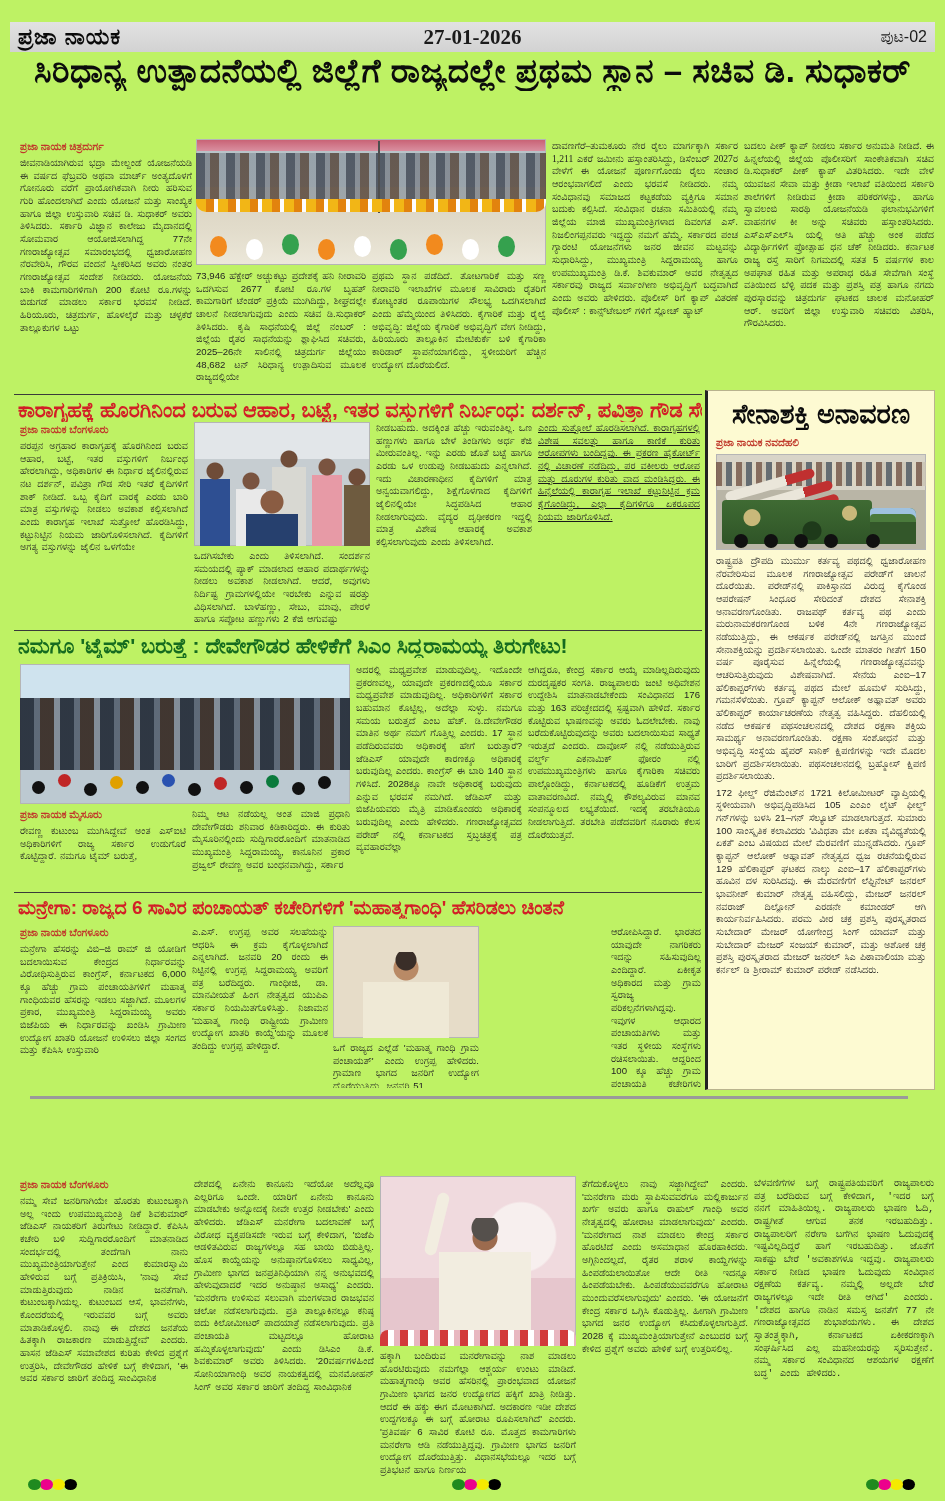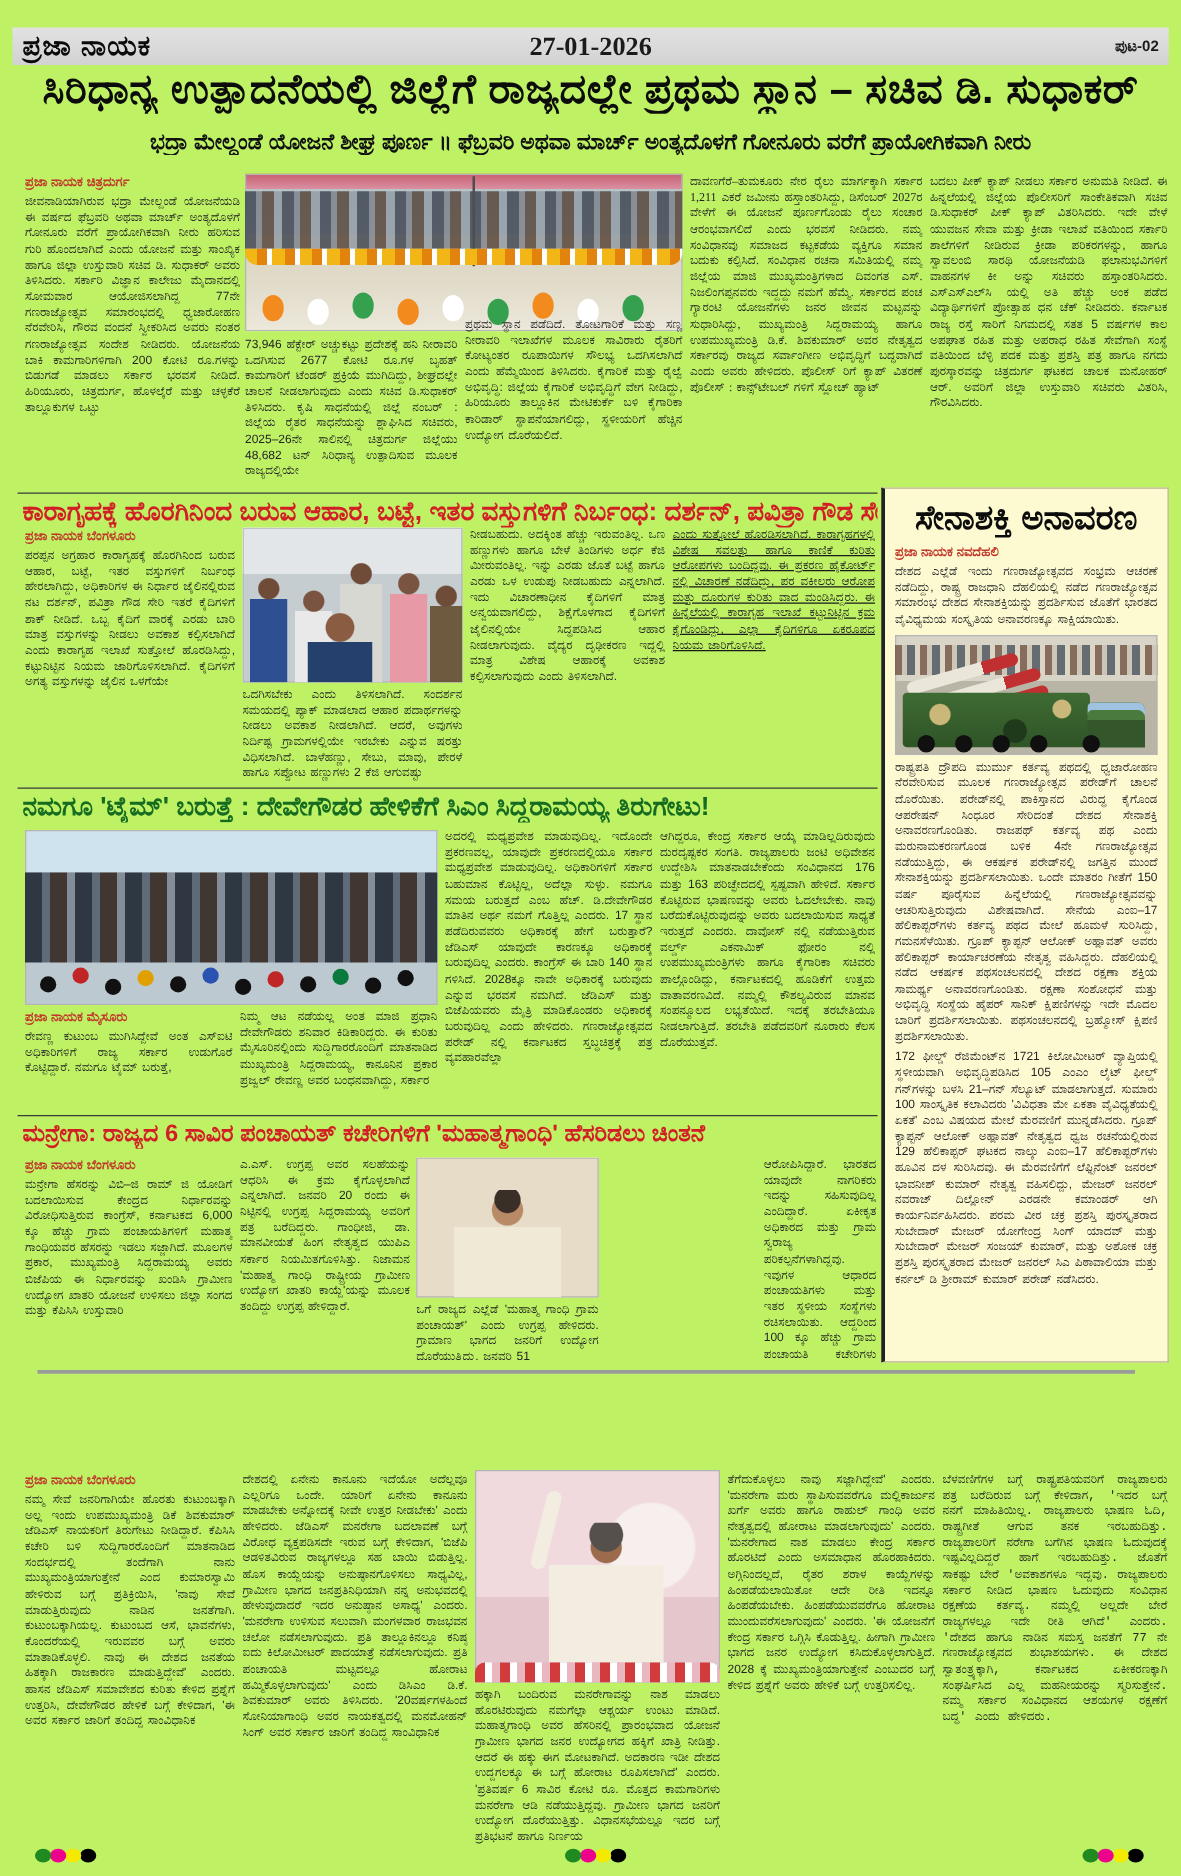--- a/index.html
+++ b/index.html
@@ -4,21 +4,21 @@
 <style>
   html,body{margin:0;padding:0;background:#888;}
   #page{position:relative;width:945px;height:1501px;background:#bef264;margin:0 auto;
         font-family:"Liberation Sans","DejaVu Sans",sans-serif;color:#1b1b1b;overflow:hidden;}
   
   .hdrbar{position:absolute;left:10px;top:22px;width:925px;height:30px;
           background:linear-gradient(180deg,#e2e2e2,#d2d2d2);display:flex;align-items:center;}
   .paper{font-size:22px;font-weight:bold;color:#0a0a0a;padding-left:8px;letter-spacing:1px;}
   .date{position:absolute;left:0;width:100%;text-align:center;font-family:"Liberation Serif","DejaVu Serif",serif;
         font-size:21px;font-weight:bold;}
-  .pgno{position:absolute;right:8px;font-size:12px;font-weight:bold;margin-left:28px;}
+  .pgno{position:absolute;right:8px;font-size:16px;font-weight:normal;margin-left:28px;}
   .mainhead{position:absolute;left:10px;top:52px;width:925px;text-align:center;
             font-size:33px;font-weight:bold;color:#0c0c0c;letter-spacing:.5px;white-space:nowrap;overflow:hidden;}
   .subhead{position:absolute;left:10px;top:103px;width:925px;text-align:center;
            font-size:17.5px;font-weight:bold;color:#111;white-space:nowrap;overflow:hidden;}
   
   .col{position:absolute;overflow:hidden;}
   .body{font-size:9.6px;line-height:1.32;text-align:justify;color:#232323;word-spacing:1px;}
   .byline{font-size:10.5px;font-weight:bold;color:#c0392b;margin:0 0 4px 0;}
   .rule{position:absolute;height:1px;background:#3a3a3a;}
   .headred{position:absolute;font-weight:bold;color:#d21f26;white-space:nowrap;overflow:hidden;}
@@ -92,36 +92,35 @@
 <body>
 
 <div id="page">
 
   <div class="hdrbar">
     <span class="paper">ಪ್ರಜಾ ನಾಯಕ</span>
     <span class="date">27-01-2026</span>
     <span class="pgno">ಪುಟ-02</span>
   </div>
   <div class="mainhead">ಸಿರಿಧಾನ್ಯ ಉತ್ಪಾದನೆಯಲ್ಲಿ ಜಿಲ್ಲೆಗೆ ರಾಜ್ಯದಲ್ಲೇ ಪ್ರಥಮ ಸ್ಥಾನ – ಸಚಿವ ಡಿ. ಸುಧಾಕರ್</div>
-  <div class="subhead">ಭದ್ರಾ ಮೇಲ್ದಂಡೆ ಯೋಜನೆ ಶೀಘ್ರ ಪೂರ್ಣ ॥ ಫೆಬ್ರವರಿ ಅಥವಾ ಮಾರ್ಚ್ ಅಂತ್ಯದೊಳಗೆ ಗೋನೂರು ವರೆಗೆ ಪ್ರಾಯೋಗಿಕವಾಗಿ ನೀರು</div>
 
   <div class="col" style="left:20px;top:140px;width:172px;height:252px;">
     <div class="byline">ಪ್ರಜಾ ನಾಯಕ ಚಿತ್ರದುರ್ಗ</div>
     <div class="body">ಜೀವನಾಡಿಯಾಗಿರುವ ಭದ್ರಾ ಮೇಲ್ದಂಡೆ ಯೋಜನೆಯಡಿ ಈ ವರ್ಷದ ಫೆಬ್ರವರಿ ಅಥವಾ ಮಾರ್ಚ್ ಅಂತ್ಯದೊಳಗೆ ಗೋನೂರು ವರೆಗೆ ಪ್ರಾಯೋಗಿಕವಾಗಿ ನೀರು ಹರಿಸುವ ಗುರಿ ಹೊಂದಲಾಗಿದೆ ಎಂದು ಯೋಜನೆ ಮತ್ತು ಸಾಂಖ್ಯಿಕ ಹಾಗೂ ಜಿಲ್ಲಾ ಉಸ್ತುವಾರಿ ಸಚಿವ ಡಿ. ಸುಧಾಕರ್ ಅವರು ತಿಳಿಸಿದರು. ಸರ್ಕಾರಿ ವಿಜ್ಞಾನ ಕಾಲೇಜು ಮೈದಾನದಲ್ಲಿ ಸೋಮವಾರ ಆಯೋಜಿಸಲಾಗಿದ್ದ 77ನೇ ಗಣರಾಜ್ಯೋತ್ಸವ ಸಮಾರಂಭದಲ್ಲಿ ಧ್ವಜಾರೋಹಣ ನೆರವೇರಿಸಿ, ಗೌರವ ವಂದನೆ ಸ್ವೀಕರಿಸಿದ ಅವರು ನಂತರ ಗಣರಾಜ್ಯೋತ್ಸವ ಸಂದೇಶ ನೀಡಿದರು. ಯೋಜನೆಯ ಬಾಕಿ ಕಾಮಗಾರಿಗಳಿಗಾಗಿ 200 ಕೋಟಿ ರೂ.ಗಳನ್ನು ಬಿಡುಗಡೆ ಮಾಡಲು ಸರ್ಕಾರ ಭರವಸೆ ನೀಡಿದೆ. ಹಿರಿಯೂರು, ಚಿತ್ರದುರ್ಗ, ಹೊಳಲ್ಕೆರೆ ಮತ್ತು ಚಳ್ಳಕೆರೆ ತಾಲ್ಲೂಕುಗಳ ಒಟ್ಟು</div>
   </div>
   <div class="photo ph-lead" style="left:196px;top:139px;width:350px;height:126px;">
     <span class="ph-crowd"></span>
     <span class="ph-pole"></span>
     <span class="ph-garland"></span>
     <span class="ph-balloons"></span>
   </div>
   <div class="col" style="left:196px;top:270px;width:170px;height:122px;">
     <div class="body">73,946 ಹೆಕ್ಟೇರ್ ಅಚ್ಚುಕಟ್ಟು ಪ್ರದೇಶಕ್ಕೆ ಹನಿ ನೀರಾವರಿ ಒದಗಿಸುವ 2677 ಕೋಟಿ ರೂ.ಗಳ ಬೃಹತ್ ಕಾಮಗಾರಿಗೆ ಟೆಂಡರ್ ಪ್ರಕ್ರಿಯೆ ಮುಗಿದಿದ್ದು, ಶೀಘ್ರದಲ್ಲೇ ಚಾಲನೆ ನೀಡಲಾಗುವುದು ಎಂದು ಸಚಿವ ಡಿ.ಸುಧಾಕರ್ ತಿಳಿಸಿದರು. ಕೃಷಿ ಸಾಧನೆಯಲ್ಲಿ ಜಿಲ್ಲೆ ನಂಬರ್ : ಜಿಲ್ಲೆಯ ರೈತರ ಸಾಧನೆಯನ್ನು ಶ್ಲಾಘಿಸಿದ ಸಚಿವರು, 2025–26ನೇ ಸಾಲಿನಲ್ಲಿ ಚಿತ್ರದುರ್ಗ ಜಿಲ್ಲೆಯು 48,682 ಟನ್ ಸಿರಿಧಾನ್ಯ ಉತ್ಪಾದಿಸುವ ಮೂಲಕ ರಾಜ್ಯದಲ್ಲಿಯೇ</div>
   </div>
-  <div class="col" style="left:372px;top:254px;width:174px;height:122px;">
+  <div class="col" style="left:372px;top:270px;width:174px;height:122px;">
     <div class="body">ಪ್ರಥಮ ಸ್ಥಾನ ಪಡೆದಿದೆ. ತೋಟಗಾರಿಕೆ ಮತ್ತು ಸಣ್ಣ ನೀರಾವರಿ ಇಲಾಖೆಗಳ ಮೂಲಕ ಸಾವಿರಾರು ರೈತರಿಗೆ ಕೋಟ್ಯಂತರ ರೂಪಾಯಿಗಳ ಸೌಲಭ್ಯ ಒದಗಿಸಲಾಗಿದೆ ಎಂದು ಹೆಮ್ಮೆಯಿಂದ ತಿಳಿಸಿದರು. ಕೈಗಾರಿಕೆ ಮತ್ತು ರೈಲ್ವೆ ಅಭಿವೃದ್ಧಿ: ಜಿಲ್ಲೆಯ ಕೈಗಾರಿಕೆ ಅಭಿವೃದ್ಧಿಗೆ ವೇಗ ನೀಡಿದ್ದು, ಹಿರಿಯೂರು ತಾಲ್ಲೂಕಿನ ಮೇಟಿಕುರ್ಕೆ ಬಳಿ ಕೈಗಾರಿಕಾ ಕಾರಿಡಾರ್ ಸ್ಥಾಪನೆಯಾಗಲಿದ್ದು, ಸ್ಥಳೀಯರಿಗೆ ಹೆಚ್ಚಿನ ಉದ್ಯೋಗ ದೊರೆಯಲಿದೆ.</div>
   </div>
   <div class="col" style="left:552px;top:140px;width:186px;height:252px;font-family:Liberation Serif, serif;">
     <div class="body">ದಾವಣಗೆರೆ–ತುಮಕೂರು ನೇರ ರೈಲು ಮಾರ್ಗಕ್ಕಾಗಿ ಸರ್ಕಾರ 1,211 ಎಕರೆ ಜಮೀನು ಹಸ್ತಾಂತರಿಸಿದ್ದು, ಡಿಸೆಂಬರ್ 2027ರ ವೇಳೆಗೆ ಈ ಯೋಜನೆ ಪೂರ್ಣಗೊಂಡು ರೈಲು ಸಂಚಾರ ಆರಂಭವಾಗಲಿದೆ ಎಂದು ಭರವಸೆ ನೀಡಿದರು. ನಮ್ಮ ಸಂವಿಧಾನವು ಸಮಾಜದ ಕಟ್ಟಕಡೆಯ ವ್ಯಕ್ತಿಗೂ ಸಮಾನ ಬದುಕು ಕಲ್ಪಿಸಿದೆ. ಸಂವಿಧಾನ ರಚನಾ ಸಮಿತಿಯಲ್ಲಿ ನಮ್ಮ ಜಿಲ್ಲೆಯ ಮಾಜಿ ಮುಖ್ಯಮಂತ್ರಿಗಳಾದ ದಿವಂಗತ ಎಸ್. ನಿಜಲಿಂಗಪ್ಪನವರು ಇದ್ದದ್ದು ನಮಗೆ ಹೆಮ್ಮೆ. ಸರ್ಕಾರದ ಪಂಚ ಗ್ಯಾರಂಟಿ ಯೋಜನೆಗಳು ಜನರ ಜೀವನ ಮಟ್ಟವನ್ನು ಸುಧಾರಿಸಿದ್ದು, ಮುಖ್ಯಮಂತ್ರಿ ಸಿದ್ದರಾಮಯ್ಯ ಹಾಗೂ ಉಪಮುಖ್ಯಮಂತ್ರಿ ಡಿ.ಕೆ. ಶಿವಕುಮಾರ್ ಅವರ ನೇತೃತ್ವದ ಸರ್ಕಾರವು ರಾಜ್ಯದ ಸರ್ವಾಂಗೀಣ ಅಭಿವೃದ್ಧಿಗೆ ಬದ್ಧವಾಗಿದೆ ಎಂದು ಅವರು ಹೇಳಿದರು. ಪೊಲೀಸ್ ರಿಗೆ ಕ್ಯಾಪ್ ವಿತರಣೆ ಪೊಲೀಸ್ : ಕಾನ್ಸ್‌ಟೇಬಲ್ ಗಳಿಗೆ ಸ್ಲೋಚ್ ಹ್ಯಾಟ್</div>
   </div>
   <div class="col" style="left:744px;top:140px;width:190px;height:252px;">
     <div class="body">ಬದಲು ಪೀಕ್ ಕ್ಯಾಪ್ ನೀಡಲು ಸರ್ಕಾರ ಅನುಮತಿ ನೀಡಿದೆ. ಈ ಹಿನ್ನಲೆಯಲ್ಲಿ ಜಿಲ್ಲೆಯ ಪೊಲೀಸರಿಗೆ ಸಾಂಕೇತಿಕವಾಗಿ ಸಚಿವ ಡಿ.ಸುಧಾಕರ್ ಪೀಕ್ ಕ್ಯಾಪ್ ವಿತರಿಸಿದರು. ಇದೇ ವೇಳೆ ಯುವಜನ ಸೇವಾ ಮತ್ತು ಕ್ರೀಡಾ ಇಲಾಖೆ ವತಿಯಿಂದ ಸರ್ಕಾರಿ ಶಾಲೆಗಳಿಗೆ ನೀಡಿರುವ ಕ್ರೀಡಾ ಪರಿಕರಗಳನ್ನು, ಹಾಗೂ ಸ್ವಾವಲಂಬಿ ಸಾರಥಿ ಯೋಜನೆಯಡಿ ಫಲಾನುಭವಿಗಳಿಗೆ ವಾಹನಗಳ ಕೀ ಅನ್ನು ಸಚಿವರು ಹಸ್ತಾಂತರಿಸಿದರು. ಎಸ್‌ಎಸ್‌ಎಲ್‌ಸಿ ಯಲ್ಲಿ ಅತಿ ಹೆಚ್ಚು ಅಂಕ ಪಡೆದ ವಿದ್ಯಾರ್ಥಿಗಳಿಗೆ ಪ್ರೋತ್ಸಾಹ ಧನ ಚೆಕ್ ನೀಡಿದರು. ಕರ್ನಾಟಕ ರಾಜ್ಯ ರಸ್ತೆ ಸಾರಿಗೆ ನಿಗಮದಲ್ಲಿ ಸತತ 5 ವರ್ಷಗಳ ಕಾಲ ಅಪಘಾತ ರಹಿತ ಮತ್ತು ಅಪರಾಧ ರಹಿತ ಸೇವೆಗಾಗಿ ಸಂಸ್ಥೆ ವತಿಯಿಂದ ಬೆಳ್ಳಿ ಪದಕ ಮತ್ತು ಪ್ರಶಸ್ತಿ ಪತ್ರ ಹಾಗೂ ನಗದು ಪುರಸ್ಕಾರವನ್ನು ಚಿತ್ರದುರ್ಗ ಘಟಕದ ಚಾಲಕ ಮನೋಹರ್ ಆರ್. ಅವರಿಗೆ ಜಿಲ್ಲಾ ಉಸ್ತುವಾರಿ ಸಚಿವರು ವಿತರಿಸಿ, ಗೌರವಿಸಿದರು.</div>
   </div>
 
   <div class="rule" style="left:14px;top:394px;width:688px;"></div>
@@ -144,21 +143,20 @@
   <div class="col" style="left:376px;top:422px;width:156px;height:206px;">
     <div class="body">ನೀಡಬಹುದು. ಅದಕ್ಕಿಂತ ಹೆಚ್ಚು ಇರುವಂತಿಲ್ಲ. ಒಣ ಹಣ್ಣುಗಳು ಹಾಗೂ ಬೇಳೆ ತಿಂಡಿಗಳು ಅರ್ಧ ಕೆಜಿ ಮೀರುವಂತಿಲ್ಲ. ಇನ್ನು ಎರಡು ಜೊತೆ ಬಟ್ಟೆ ಹಾಗೂ ಎರಡು ಒಳ ಉಡುಪು ನೀಡಬಹುದು ಎನ್ನಲಾಗಿದೆ. ಇದು ವಿಚಾರಣಾಧೀನ ಕೈದಿಗಳಿಗೆ ಮಾತ್ರ ಅನ್ವಯವಾಗಲಿದ್ದು, ಶಿಕ್ಷೆಗೊಳಗಾದ ಕೈದಿಗಳಿಗೆ ಜೈಲಿನಲ್ಲಿಯೇ ಸಿದ್ಧಪಡಿಸಿದ ಆಹಾರ ನೀಡಲಾಗುವುದು. ವೈದ್ಯರ ದೃಢೀಕರಣ ಇದ್ದಲ್ಲಿ ಮಾತ್ರ ವಿಶೇಷ ಆಹಾರಕ್ಕೆ ಅವಕಾಶ ಕಲ್ಪಿಸಲಾಗುವುದು ಎಂದು ತಿಳಿಸಲಾಗಿದೆ.</div>
   </div>
   <div class="col" style="left:538px;top:422px;width:162px;height:206px;text-decoration:underline;">
     <div class="body">ಎಂದು ಸುತ್ತೋಲೆ ಹೊರಡಿಸಲಾಗಿದೆ. ಕಾರಾಗೃಹಗಳಲ್ಲಿ ವಿಶೇಷ ಸವಲತ್ತು ಹಾಗೂ ಕಾಣಿಕೆ ಕುರಿತು ಆರೋಪಗಳು ಬಂದಿದ್ದವು. ಈ ಪ್ರಕರಣ ಹೈಕೋರ್ಟ್ ನಲ್ಲಿ ವಿಚಾರಣೆ ನಡೆದಿದ್ದು, ಪರ ವಕೀಲರು ಆರೋಪ ಮತ್ತು ದೂರುಗಳ ಕುರಿತು ವಾದ ಮಂಡಿಸಿದ್ದರು. ಈ ಹಿನ್ನೆಲೆಯಲ್ಲಿ ಕಾರಾಗೃಹ ಇಲಾಖೆ ಕಟ್ಟುನಿಟ್ಟಿನ ಕ್ರಮ ಕೈಗೊಂಡಿದ್ದು, ಎಲ್ಲಾ ಕೈದಿಗಳಿಗೂ ಏಕರೂಪದ ನಿಯಮ ಜಾರಿಗೊಳಿಸಿದೆ.</div>
   </div>
 
   <div class="senabox">
     <div class="senahead">ಸೇನಾಶಕ್ತಿ ಅನಾವರಣ</div>
     <div class="byline">ಪ್ರಜಾ ನಾಯಕ ನವದೆಹಲಿ</div>
-    <div class="body">ದೇಶದ ಎಲ್ಲೆಡೆ ಇಂದು ಗಣರಾಜ್ಯೋತ್ಸವದ ಸಂಭ್ರಮ ಆಚರಣೆ ನಡೆದಿದ್ದು, ರಾಷ್ಟ್ರ ರಾಜಧಾನಿ ದೆಹಲಿಯಲ್ಲಿ ನಡೆದ ಗಣರಾಜ್ಯೋತ್ಸವ ಸಮಾರಂಭ ದೇಶದ ಸೇನಾಶಕ್ತಿಯನ್ನು ಪ್ರದರ್ಶಿಸುವ ಜೊತೆಗೆ ಭಾರತದ ವೈವಿಧ್ಯಮಯ ಸಂಸ್ಕೃತಿಯ ಅನಾವರಣಕ್ಕೂ ಸಾಕ್ಷಿಯಾಯಿತು.</div>
     <div class="photo senaphoto ph-sena">
       <span class="sn-crowd"></span>
       <span class="sn-missile sn-m1"></span>
       <span class="sn-missile sn-m2"></span>
       <span class="sn-missile sn-m3"></span>
       <span class="sn-truck"></span>
       <span class="sn-cab"></span>
       <span class="sn-wheel"></span>
     </div>
     <div class="body">ರಾಷ್ಟ್ರಪತಿ ದ್ರೌಪದಿ ಮುರ್ಮು ಕರ್ತವ್ಯ ಪಥದಲ್ಲಿ ಧ್ವಜಾರೋಹಣ ನೆರವೇರಿಸುವ ಮೂಲಕ ಗಣರಾಜ್ಯೋತ್ಸವ ಪರೇಡ್‌ಗೆ ಚಾಲನೆ ದೊರೆಯಿತು. ಪರೇಡ್‌ನಲ್ಲಿ ಪಾಕಿಸ್ತಾನದ ವಿರುದ್ಧ ಕೈಗೊಂಡ ಆಪರೇಷನ್ ಸಿಂಧೂರ ಸೇರಿದಂತೆ ದೇಶದ ಸೇನಾಶಕ್ತಿ ಅನಾವರಣಗೊಂಡಿತು. ರಾಜಪಥ್ ಕರ್ತವ್ಯ ಪಥ ಎಂದು ಮರುನಾಮಕರಣಗೊಂಡ ಬಳಿಕ 4ನೇ ಗಣರಾಜ್ಯೋತ್ಸವ ನಡೆಯುತ್ತಿದ್ದು, ಈ ಆಕರ್ಷಕ ಪರೇಡ್‌ನಲ್ಲಿ ಜಗತ್ತಿನ ಮುಂದೆ ಸೇನಾಶಕ್ತಿಯನ್ನು ಪ್ರದರ್ಶಿಸಲಾಯಿತು. ಒಂದೇ ಮಾತರಂ ಗೀತೆಗೆ 150 ವರ್ಷ ಪೂರೈಸುವ ಹಿನ್ನೆಲೆಯಲ್ಲಿ ಗಣರಾಜ್ಯೋತ್ಸವವನ್ನು ಆಚರಿಸುತ್ತಿರುವುದು ವಿಶೇಷವಾಗಿದೆ. ಸೇನೆಯ ಎಂಐ–17 ಹೆಲಿಕಾಪ್ಟರ್‌ಗಳು ಕರ್ತವ್ಯ ಪಥದ ಮೇಲೆ ಹೂಮಳೆ ಸುರಿಸಿದ್ದು, ಗಮನಸೆಳೆಯಿತು. ಗ್ರೂಪ್ ಕ್ಯಾಪ್ಟನ್ ಆಲೋಕ್ ಅಹ್ಲಾವತ್ ಅವರು ಹೆಲಿಕಾಪ್ಟರ್ ಕಾರ್ಯಾಚರಣೆಯ ನೇತೃತ್ವ ವಹಿಸಿದ್ದರು. ದೆಹಲಿಯಲ್ಲಿ ನಡೆದ ಆಕರ್ಷಕ ಪಥಸಂಚಲನದಲ್ಲಿ ದೇಶದ ರಕ್ಷಣಾ ಶಕ್ತಿಯ ಸಾಮರ್ಥ್ಯ ಅನಾವರಣಗೊಂಡಿತು. ರಕ್ಷಣಾ ಸಂಶೋಧನೆ ಮತ್ತು ಅಭಿವೃದ್ಧಿ ಸಂಸ್ಥೆಯ ಹೈಪರ್ ಸಾನಿಕ್ ಕ್ಷಿಪಣಿಗಳನ್ನು ಇದೇ ಮೊದಲ ಬಾರಿಗೆ ಪ್ರದರ್ಶಿಸಲಾಯಿತು. ಪಥಸಂಚಲನದಲ್ಲಿ ಬ್ರಹ್ಮೋಸ್ ಕ್ಷಿಪಣಿ ಪ್ರದರ್ಶಿಸಲಾಯಿತು.</div>

